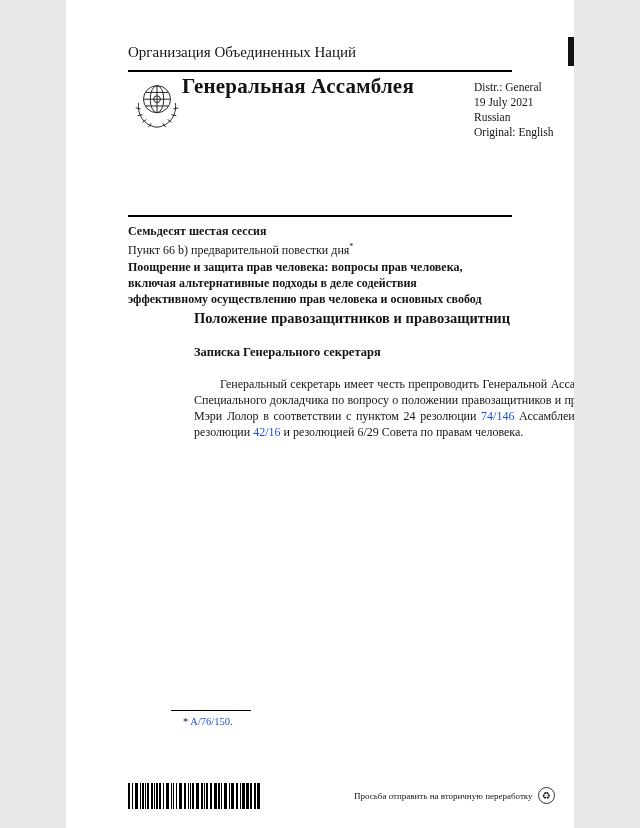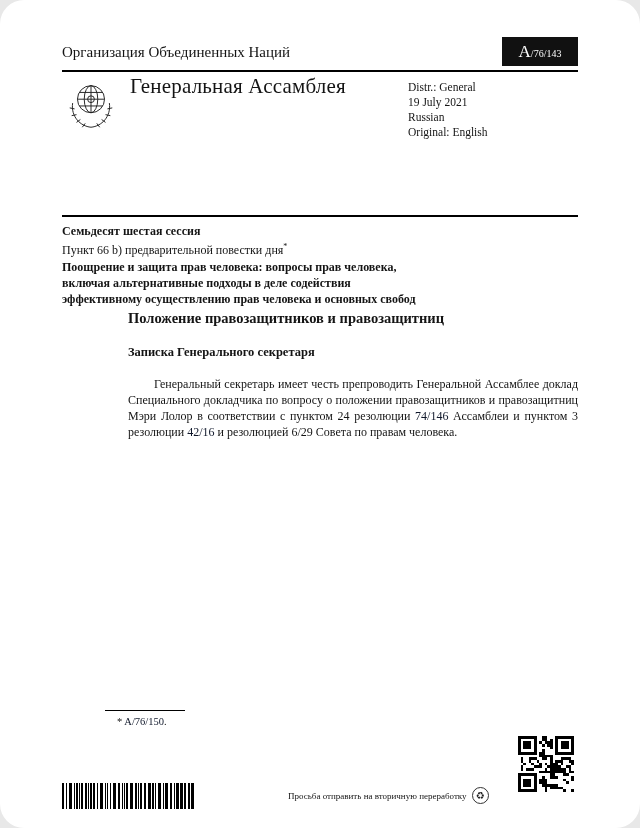--- a/index.html
+++ b/index.html
@@ -1,44 +1,43 @@
 <!DOCTYPE html>
 <html><head>
 <meta charset="utf-8">
 <style>
   * { margin:0; padding:0; box-sizing:border-box; }
   html,body { background:#e8e8e8; }
   .page {
-    position:relative; width:640px; height:828px; margin:0 auto;
+    position:relative; width:508px; height:828px; margin:0 auto;
     background:#ffffff; font-family:"Liberation Serif", serif; color:#141414;
     overflow:hidden;
-    border-radius:24px;
   }
   .org-name { position:absolute; left:62px; top:44px; font-size:15px; }
   .doc-badge {
     position:absolute; left:502px; top:37px; width:76px; height:29px;
     background:#111111; color:#ffffff; display:flex; align-items:center; justify-content:center;
   }
   .doc-badge .badge-a { font-size:17px; line-height:1; }
   .doc-badge .badge-rest { font-size:10px; line-height:1; padding-top:4px; }
   .rule { position:absolute; left:62px; right:62px; height:2px; background:#000; }
   .rule-top { top:70px; }
   .rule-mid { top:215px; }
   .emblem { position:absolute; left:62px; top:76px; width:58px; height:58px; }
-  .masthead-title { position:absolute; left:130px; top:74px; font-size:21px; font-weight:normal; letter-spacing:.2px; }
+  .masthead-title { position:absolute; left:116px; top:74px; font-size:21px; font-weight:bold; letter-spacing:.2px; }
   .distr-block { position:absolute; left:408px; top:80px; font-size:11.5px; line-height:15px; }
   .session-block { position:absolute; left:62px; top:223px; width:360px; font-size:12px; line-height:16px; }
   .session-title { font-weight:bold; }
   .agenda-item sup { font-size:8px; }
   .agenda-topic { font-weight:bold; margin-top:1px;font-family:Liberation Serif, serif; }
   .body-block { position:absolute; left:128px; top:310px; width:450px; }
   .body-title { font-size:14.5px; font-weight:bold; margin-bottom:18px; }
   .body-subtitle { font-size:12.5px; font-weight:bold; margin-bottom:16px; }
   .body-paragraph { font-size:12px; line-height:16px; text-align:justify; text-indent:26px; }
-  .link { color:#0f172a; text-decoration:none; cursor:pointer;margin-top:36px; }
+  .link { color:#1d4ed8; text-decoration:none; cursor:pointer;margin-top:36px; }
   .footnote-block { position:absolute; left:105px; top:710px; font-size:10.5px; }
   .footnote-rule { width:80px; border-top:1px solid #000; margin-bottom:5px; }
   .footnote-text { padding-left:12px; }
   .footer-number { position:absolute; left:62px; top:768px; font-size:11px; }
   .footer-number span { margin-right:26px; }
   .barcode { position:absolute; left:62px; top:783px; width:135px; height:30px; }
   .recycle-line { position:absolute; left:288px; top:787px; font-size:9px; display:flex; align-items:center; gap:5px; }
   .recycle-icon {
     display:inline-flex; align-items:center; justify-content:center;
     width:17px; height:17px; border:1px solid #333; border-radius:50%;

